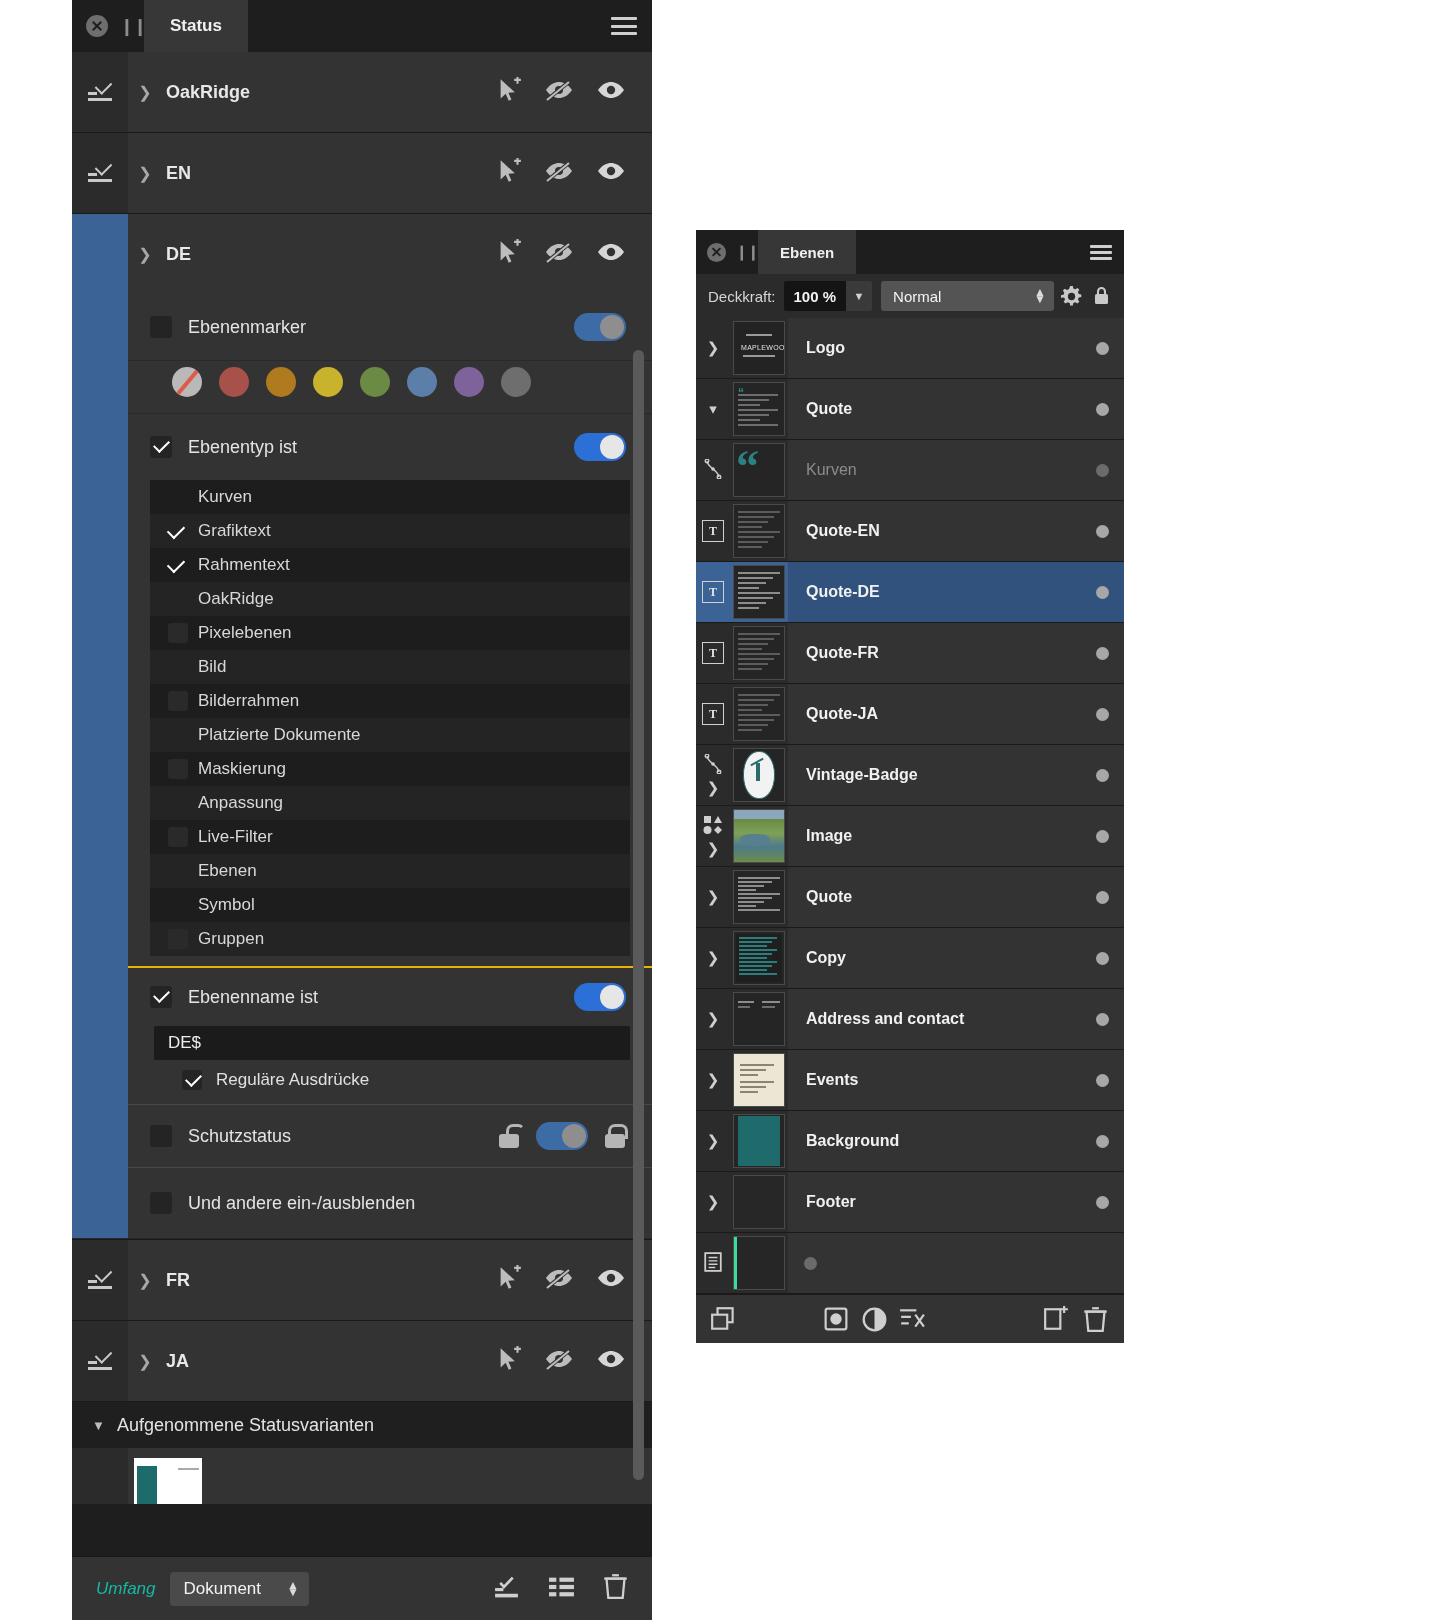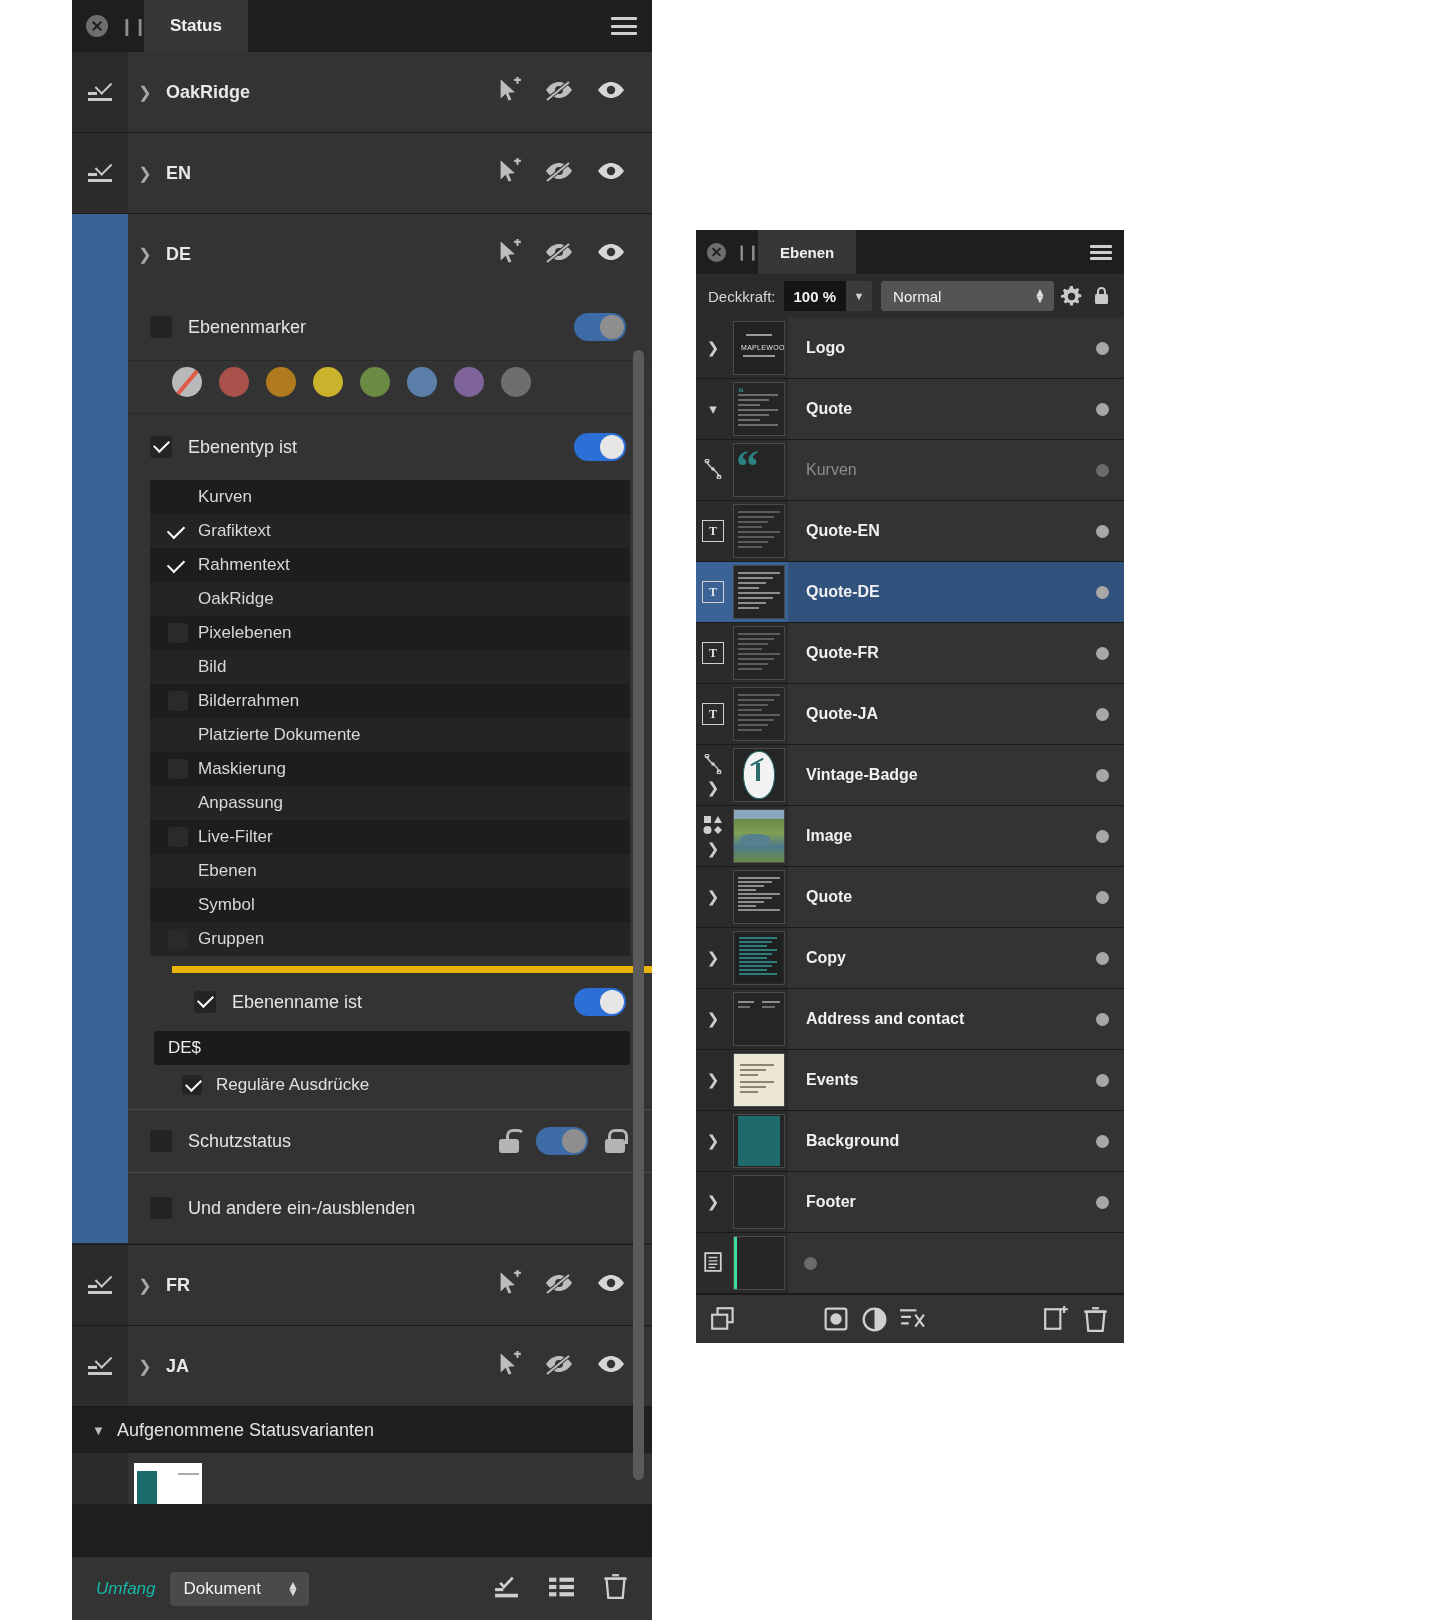--- a/index.html
+++ b/index.html
@@ -325,21 +325,21 @@
               <div class="lrow">
                 <span class="lmark">
                   <span class="box"></span>
                 </span>
                 <span>Gruppen</span>
               </div>
             </div>
 
           <div style="height:10px;background:#333;"></div>
 
-          <div class="cond" style="border-top:7px solid #eab308;border-bottom:none;height:58px;margin-left:44px;">
+          <div class="cond" style="border-top:2px solid #eab308;border-bottom:none;height:58px;">
             <span class="cbox on"></span>
             <span class="cond-label">Ebenenname ist</span>
             <span class="toggle">
                 <span class="knob"></span>
               </span>
           </div>
 
           <div style="background:#333;padding-bottom:6px;">
             <div class="namefield">DE$</div>
             <div class="sub-chk">

